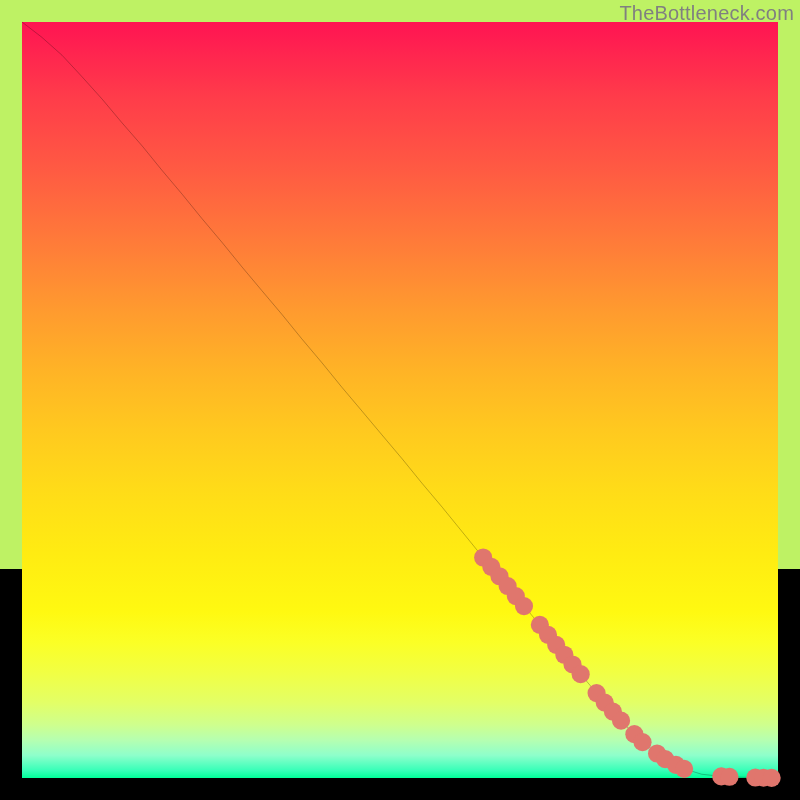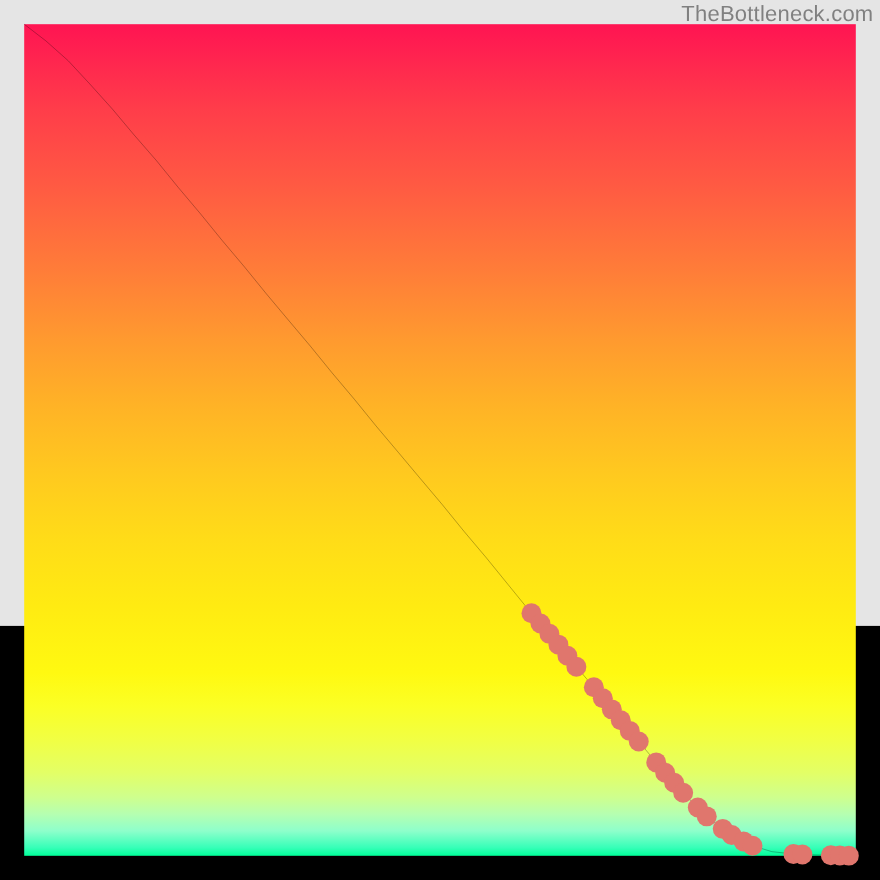--- a/index.html
+++ b/index.html
@@ -8,21 +8,21 @@
     width: 800px;
     height: 800px;
     overflow: hidden;
     background: #000;
     font-family: Arial, Helvetica, sans-serif;
   }
   .stage {
     position: relative;
     width: 800px;
     height: 569px;
-    background: #e5e5e5;
+    background: #bef264;
     text-align: right;
   }
   .plot {
     position: absolute;
     left: 22px;
     top: 22px;
     width: 756px;
     height: 756px;
     
     background: linear-gradient(

